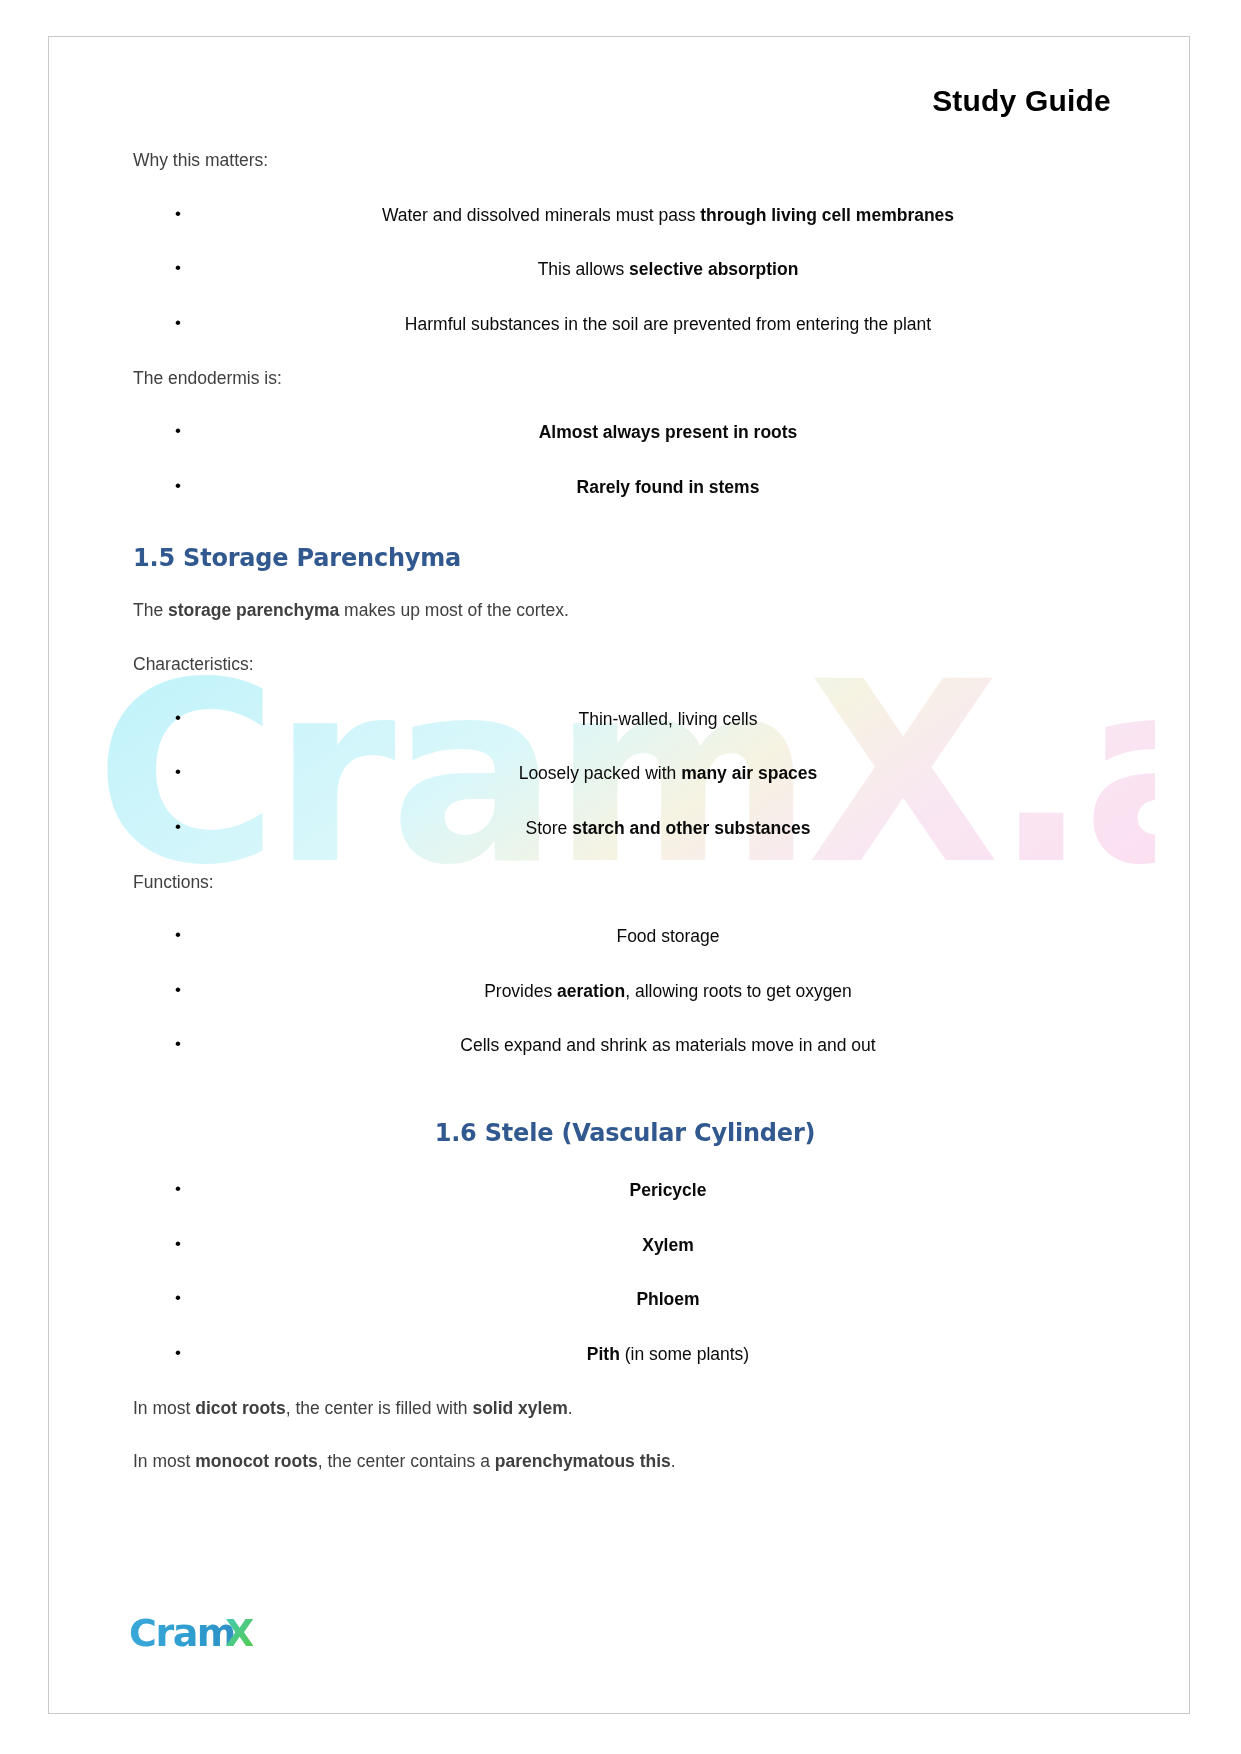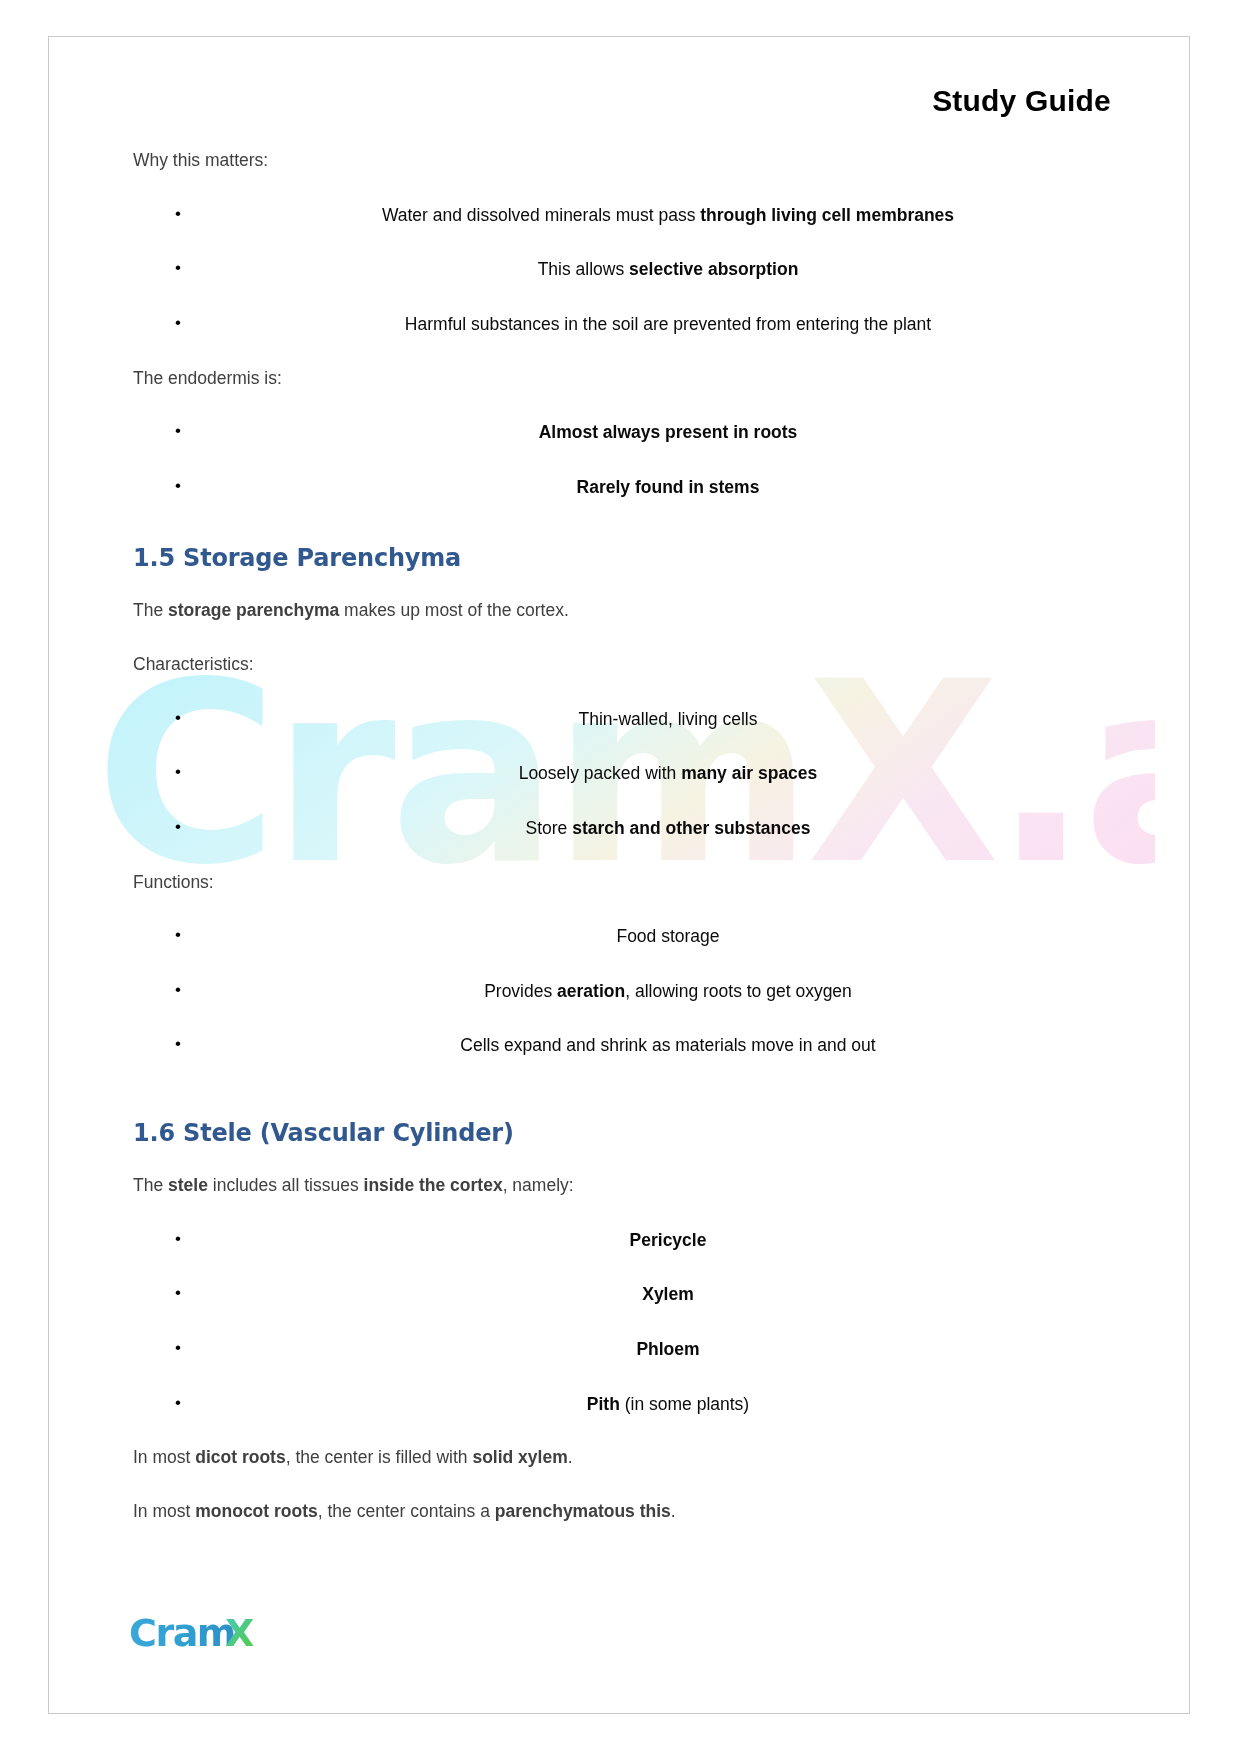--- a/index.html
+++ b/index.html
@@ -83,21 +83,21 @@
   
   .section-head {
     font-size: 24px;
     font-weight: bold;
     color: #31598f;
     margin: 44px 0 0 0;
     letter-spacing: -0.2px;
     line-height: 1.25;
     font-family: "DejaVu Sans", sans-serif;
   }
-  .section-head.spaced-top { margin-top: 60px; }
+  .section-head.spaced-top { margin-top: 60px; text-align: center; }
 
   
   .watermark {
     position: absolute;
     left: 46px;
     top: 615px;
     width: 1060px;
     height: 260px;
     z-index: 1;
     pointer-events: none;
@@ -168,21 +168,20 @@
     <p class="para">Functions:</p>
 
     <ul class="bullets first-group">
       <li><span>Food storage</span><b></b><span></span></li>
       <li><span>Provides </span><b>aeration</b><span>, allowing roots to get oxygen</span></li>
       <li><span>Cells expand and shrink as materials move in and out</span><b></b><span></span></li>
     </ul>
 
     <h2 class="section-head spaced-top">1.6 Stele (Vascular Cylinder)</h2>
 
-    <p class="para tight"><span>The </span><b>stele</b><span> includes all tissues </span><b>inside the cortex</b><span>, namely:</span></p>
 
     <ul class="bullets first-group">
       <li><span></span><b>Pericycle</b><span></span></li>
       <li><span></span><b>Xylem</b><span></span></li>
       <li><span></span><b>Phloem</b><span></span></li>
       <li><span></span><b>Pith</b><span> (in some plants)</span></li>
     </ul>
 
     <p class="para"><span>In most </span><b>dicot roots</b><span>, the center is filled with </span><b>solid xylem</b><span>.</span></p>
 

